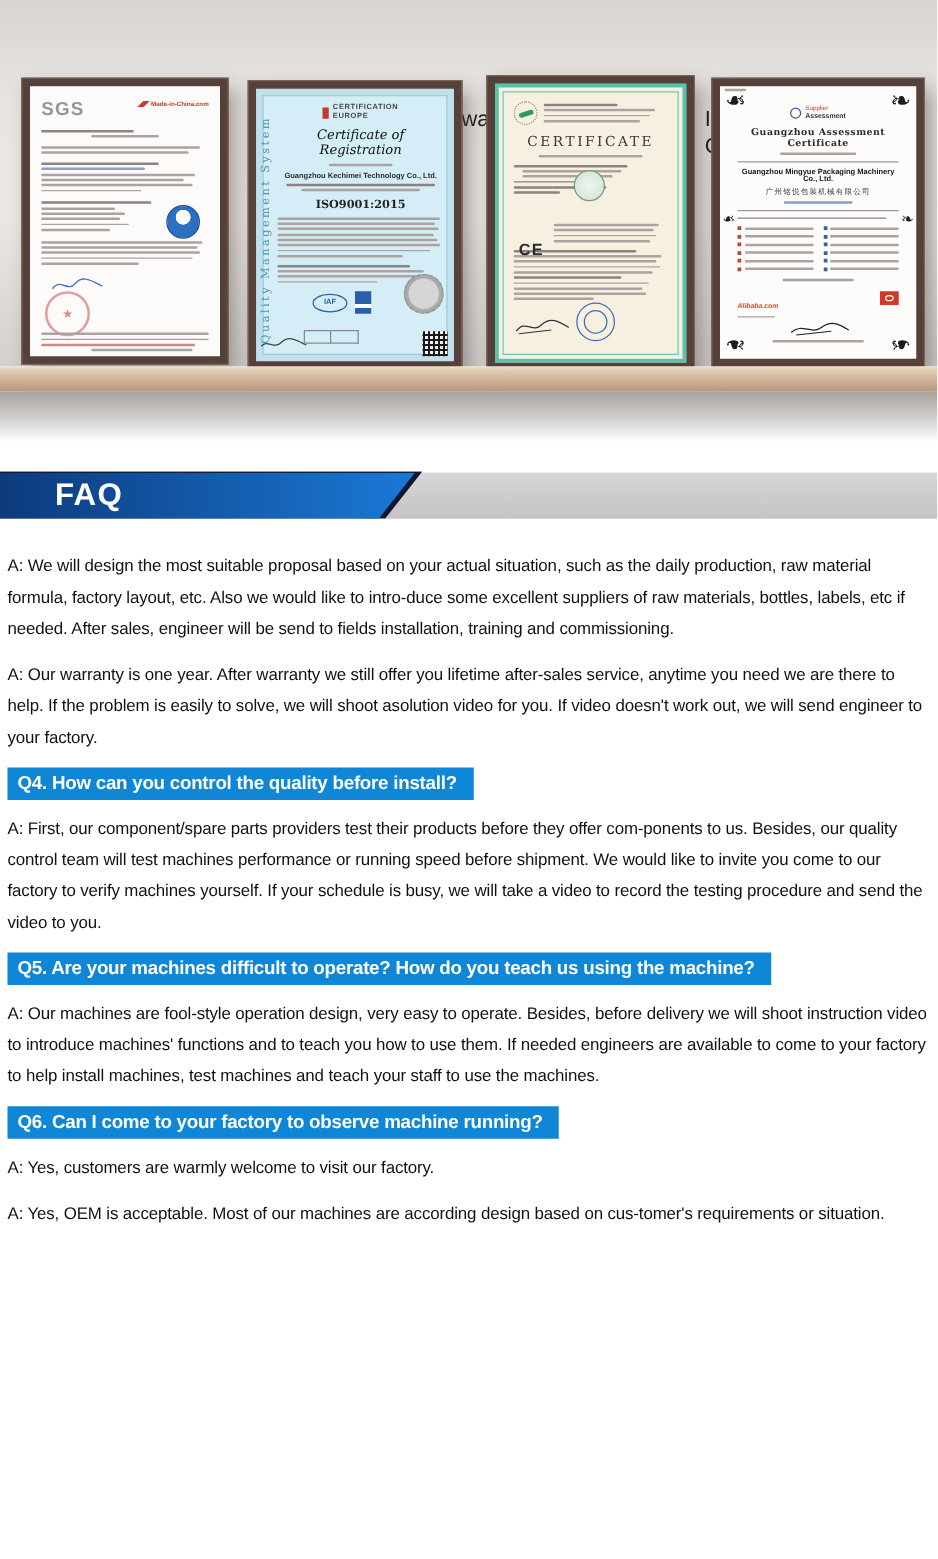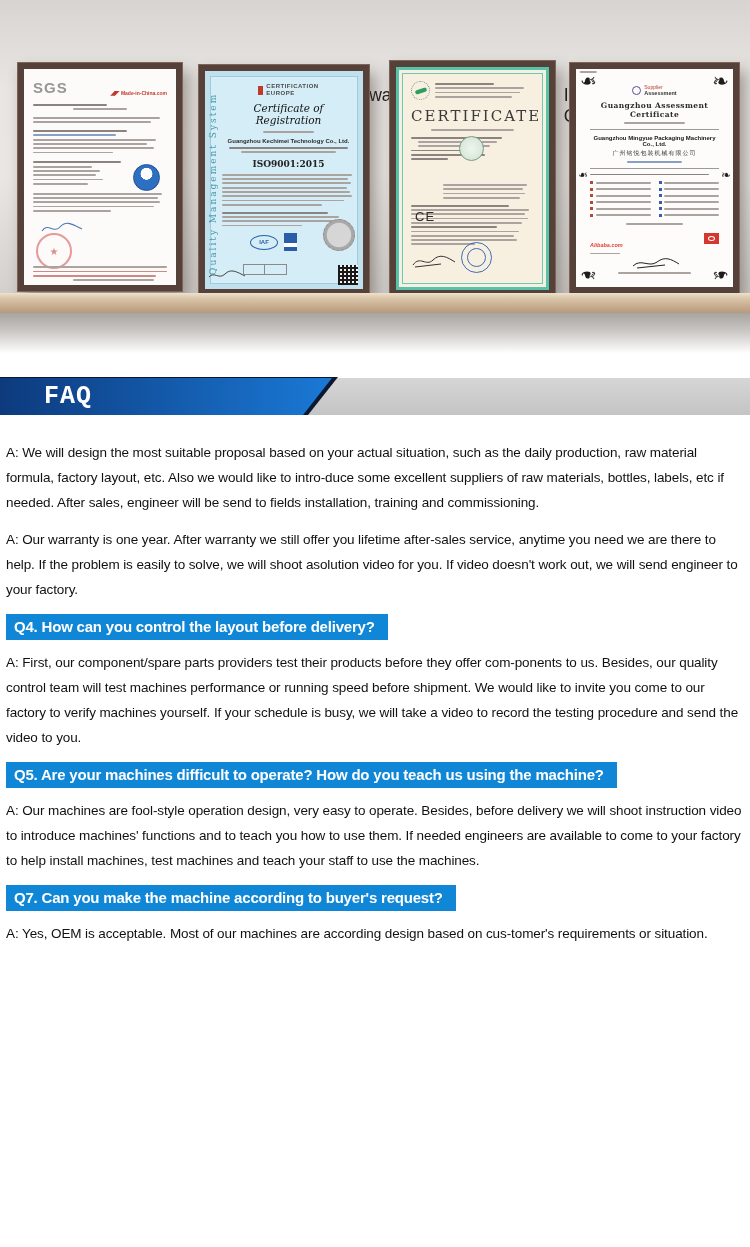--- a/index.html
+++ b/index.html
@@ -42,21 +42,21 @@
   
   .tls { display:flex; flex-direction:column; gap:2.5px; }
   .tl { height:1.8px; background:#aba3a0; border-radius:1px; }
   .tl.dk { background:#8b8380; }
   .tl.red { background:#cb8a84; }
   .tl.blue { background:#89a0c4; }
   .tl.c { margin:0 auto; }
 
   
   .c1 .paper { background:#fdfbfa; padding:10px 9px; }
-  .c1-head { display:flex; justify-content:space-between; align-items:flex-end;gap:41px; }
+  .c1-head { display:flex; justify-content:space-between; align-items:flex-start;gap:41px; }
   .sgs { font-size:15px; font-weight:bold; color:#969696; letter-spacing:1px; }
   .mic { font-size:5px; font-weight:bold; color:#c0392b; white-space:nowrap; }
   .mic-mark { color:#c0392b; font-size:6px; }
   .badge-blue { position:absolute; right:16px; top:95px; width:27px; height:27px; border-radius:50%;
     background:radial-gradient(circle at 50% 35%,#ffffff 0 28%,#2d6fc0 30% 100%);
     border:1px solid #1d4f98; }
   .stamp-red { position:absolute; left:12px; bottom:16px; width:36px; height:36px; border-radius:50%;
     border:2px solid rgba(205,60,60,.5); display:flex; align-items:center; justify-content:center;
     color:rgba(205,60,60,.6); font-size:10px; }
   .c1-sig { position:absolute; left:16px; top:152px; }
@@ -90,23 +90,23 @@
   .c2-table span { width:22px; height:11px; border:1px solid #8a8a8a; }
   .c2-table span + span { border-left:none; }
 
   
   .c3 .paper { background:#f7f0e1; border:3px solid #58c3ab; }
   .c3-inner { position:absolute; inset:3px; border:1px solid #6cc9b3; padding:7px 8px; }
   .c3-head { display:flex; gap:5px; align-items:flex-start; }
   .c3-logo { width:19px; height:19px; border-radius:50%; border:1px dotted #8a8a8a; position:relative; flex:0 0 auto; }
   .c3-swoosh { position:absolute; left:3px; top:7px; width:12px; height:4px; background:#2e9e60;
     border-radius:2px; transform:rotate(-18deg); }
-  .c3-title { font-family:"DejaVu Serif", serif; font-size:15px; letter-spacing:2px; color:#3a3a3a;
+  .c3-title { font-family:"DejaVu Serif", serif; font-size:11px; letter-spacing:2px; color:#3a3a3a;
     text-align:center; margin-top:7px; }
-  .ce-mark { position:absolute; left:12px; top:135px; font-size:13px; font-weight:normal; color:#2b2b2b; letter-spacing:1px; }
+  .ce-mark { position:absolute; left:12px; top:118px; font-size:13px; font-weight:bold; color:#2b2b2b; letter-spacing:1px; }
   .c3-seal { position:absolute; left:56px; top:62px; width:25px; height:25px; border-radius:50%;
     border:1px solid #7a9a84; background:radial-gradient(circle,#eef5ee,#cfe2d2); }
   .stamp-blue { position:absolute; left:58px; bottom:10px; width:31px; height:31px; border-radius:50%;
     border:1.5px solid #3a6db5; display:flex; align-items:center; justify-content:center; }
   .stamp-blue i { display:block; width:19px; height:19px; border:1px solid #3a6db5; border-radius:50%; }
   .c3-sig { position:absolute; left:8px; bottom:14px; }
 
   
   .c4 .paper { background:#fdfcfa; padding:16px 14px; }
   .corner { position:absolute; font-size:20px; color:#1c1c1c; line-height:20px; }
@@ -130,21 +130,21 @@
   .c4-item { display:flex; align-items:center; gap:2.5px; }
   .c4-item i { width:3px; height:3px; flex:0 0 auto; }
   .c4-item .tl { flex:1; }
   .c4-bottom { display:flex; justify-content:space-between; align-items:flex-start; margin-top:8px; }
   .alibaba { font-size:5.5px; font-weight:bold; font-style:italic; color:#e2442f; }
   .redblock { width:15px; height:11px; background:#d5372d; position:relative; }
   .redblock i { position:absolute; inset:3px 4px; border:1px solid #fff; border-radius:50%; }
   .c4-sig { display:block; margin:2px auto 0; }
 
   
-  .faq-row { position:relative; height:38px; margin-top:22px;font-family:Liberation Mono, monospace; }
+  .faq-row { position:relative; height:38px; margin-top:22px; }
   .faq-gray { position:absolute; left:290px; right:0; top:1px; height:37px;
     background:linear-gradient(180deg,#d6d6d6,#c4c4c4); }
   .faq-fold { position:absolute; left:0; top:0; width:338px; height:38px; background:#0c1830;
     clip-path:polygon(0 0,100% 0,calc(100% - 30px) 100%,0 100%); }
   .faq-banner { position:absolute; left:0; top:1px; width:332px; height:37px;
     background:linear-gradient(90deg,#0d3a7d,#1a79d6);
     clip-path:polygon(0 0,100% 0,calc(100% - 29px) 100%,0 100%);
     display:flex; align-items:center; padding-left:44px;
     color:#fff; font-weight:bold; font-size:25px; letter-spacing:1px; }
 
@@ -463,26 +463,29 @@
   </div>
 
   <div class="faq-list">
     <div class="faq-item">
       <div class="answer">A: We will design the most suitable proposal based on your actual situation, such as the daily production, raw material formula, factory layout, etc. Also we would like to intro-duce some excellent suppliers of raw materials, bottles, labels, etc if needed. After sales, engineer will be send to fields installation, training and commissioning.</div>
     </div>
     <div class="faq-item">
       <div class="answer">A: Our warranty is one year. After warranty we still offer you lifetime after-sales service, anytime you need we are there to help. If the problem is easily to solve, we will shoot asolution video for you. If video doesn't work out, we will send engineer to your factory.</div>
     </div>
     <div class="faq-item">
-      <div class="q-head">Q4. How can you control the layout before delivery?</div>
+      <div class="q-head">Q4. How can you control the quality before install?</div>
       <div class="answer">A: First, our component/spare parts providers test their products before they offer com-ponents to us. Besides, our quality control team will test machines performance or running speed before shipment. We would like to invite you come to our factory to verify machines yourself. If your schedule is busy, we will take a video to record the testing procedure and send the video to you.</div>
     </div>
     <div class="faq-item">
       <div class="q-head">Q5. Are your machines difficult to operate? How do you teach us using the machine?</div>
       <div class="answer">A: Our machines are fool-style operation design, very easy to operate. Besides, before delivery we will shoot instruction video to introduce machines' functions and to teach you how to use them. If needed engineers are available to come to your factory to help install machines, test machines and teach your staff to use the machines.</div>
     </div>
     <div class="faq-item">
-      <div class="q-head">Q7. Can you make the machine according to buyer's request?</div>
+      <div class="q-head">Q6. Can I come to your factory to observe machine running?</div>
+      <div class="answer">A: Yes, customers are warmly welcome to visit our factory.</div>
+    </div>
+    <div class="faq-item">
       <div class="answer">A: Yes, OEM is acceptable. Most of our machines are according design based on cus-tomer's requirements or situation.</div>
     </div>
   </div>
 
 </div>
 
 </body></html>

